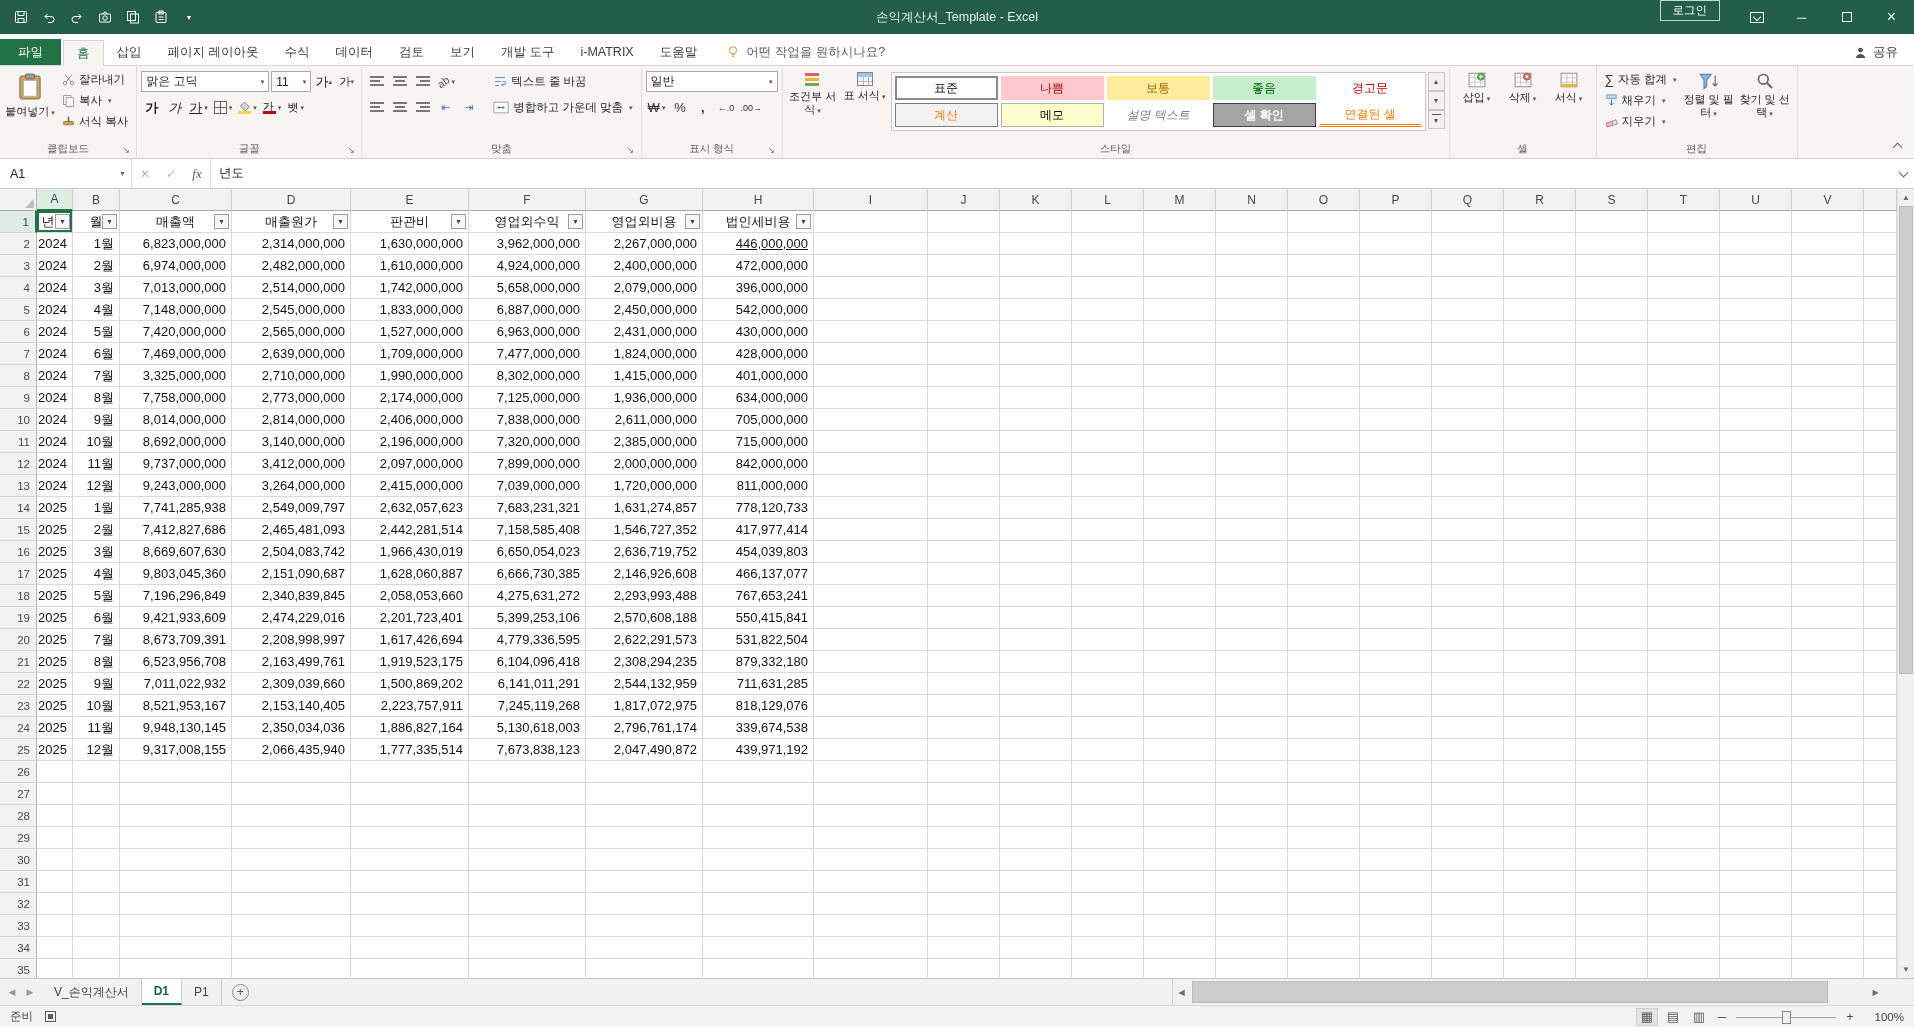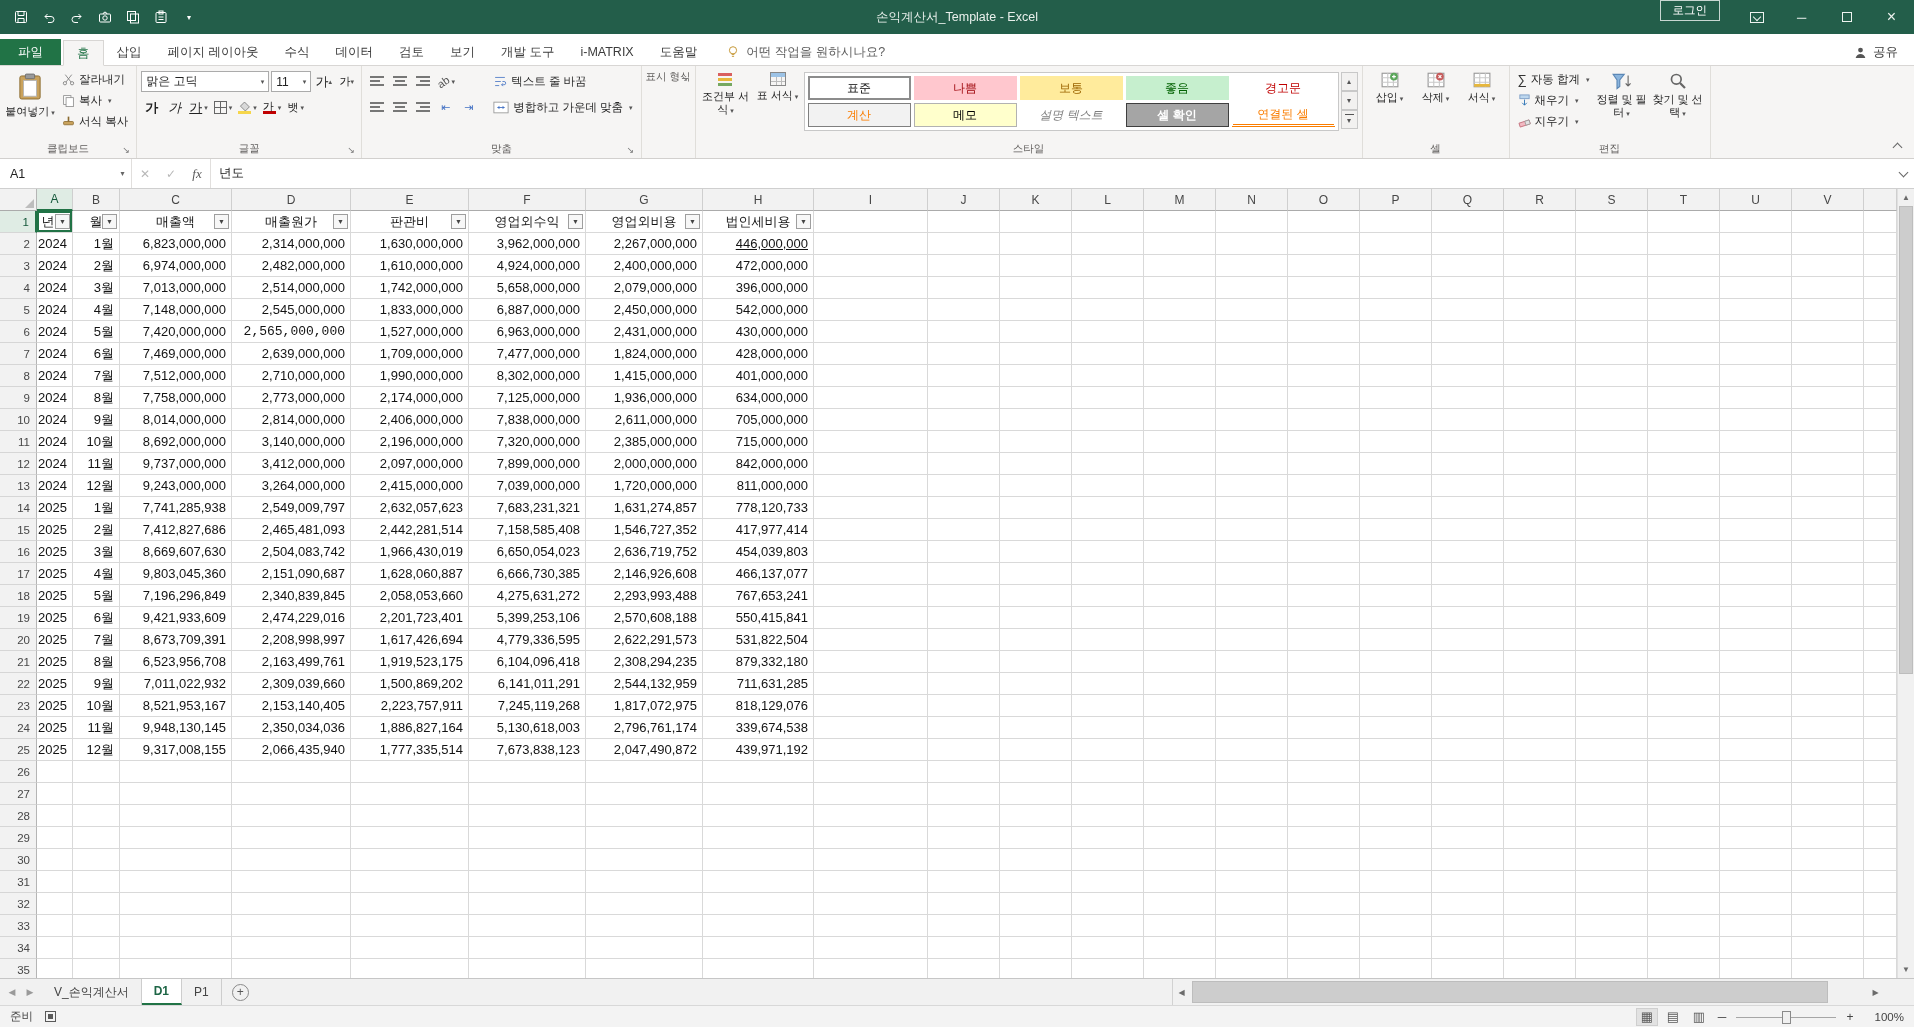--- a/index.html
+++ b/index.html
@@ -389,20 +389,48 @@
               <span>병합하고 가운데 맞춤</span>
                 <span class="caret">▾</span>
             </div>
           </div>
         </div>
       </div>
       <div class="gfoot"><span>맞춤</span><span class="launcher">↘</span></div>
     </div>
 
     <div class="rgroup">
+      <div class="gbody">
+        <div class="fcol">
+          <div class="frow">
+            <div class="combo" style="width:132px">
+                <span class="cval">일반</span>
+                <span class="caret">▾</span>
+              </div>
+          </div>
+          <div class="frow">
+            <div class="iconbtn">
+                <span>₩</span>
+                <span class="caret">▾</span>
+              </div>
+            <div class="iconbtn">
+                <span>%</span>
+              </div>
+            <div class="iconbtn">
+                <span style="font-weight:bold">,</span>
+              </div>
+            <div class="iconbtn" style="font-size:9px">
+                <span>←.0</span>
+              </div>
+            <div class="iconbtn" style="font-size:9px">
+                <span>.00→</span>
+              </div>
+          </div>
+        </div>
+      </div>
       <div class="gfoot"><span>표시 형식</span><span class="launcher">↘</span></div>
     </div>
 
     <div class="rgroup">
       <div class="gbody">
         <div class="bigbtn">
           <span class="i-cond"></span>
           <span class="blabel"><span>조건부 서식</span><span class="caret">▾</span></span>
         </div>
         <div class="bigbtn">
@@ -707,21 +735,21 @@
             <div class="gcell" style="width: 72px;"></div>
             <div class="gcell" style="width: 72px;"></div>
             <div class="gcell" style="width: 72px;"></div>
             <div class="gcell" style="width: 33px;"></div>
           </div>
           <div class="grow">
             <div class="rownum">6</div>
             <div class="gcell" style="width: 36px;">2024</div>
             <div class="gcell" style="width: 47px;">5월</div>
             <div class="gcell" style="width: 112px;">7,420,000,000</div>
-            <div class="gcell" style="width: 119px; font-family: Liberation Mono, monospace;">2,565,000,000</div>
+            <div class="gcell" style="width: 119px;">2,565,000,000</div>
             <div class="gcell" style="width: 118px;">1,527,000,000</div>
             <div class="gcell" style="width: 117px;">6,963,000,000</div>
             <div class="gcell" style="width: 117px;">2,431,000,000</div>
             <div class="gcell" style="width: 111px;">430,000,000</div>
             <div class="gcell" style="width: 114px;"></div>
             <div class="gcell" style="width: 72px;"></div>
             <div class="gcell" style="width: 72px;"></div>
             <div class="gcell" style="width: 72px;"></div>
             <div class="gcell" style="width: 72px;"></div>
             <div class="gcell" style="width: 72px;"></div>
@@ -758,21 +786,21 @@
             <div class="gcell" style="width: 72px;"></div>
             <div class="gcell" style="width: 72px;"></div>
             <div class="gcell" style="width: 72px;"></div>
             <div class="gcell" style="width: 72px;"></div>
             <div class="gcell" style="width: 33px;"></div>
           </div>
           <div class="grow">
             <div class="rownum">8</div>
             <div class="gcell" style="width: 36px;">2024</div>
             <div class="gcell" style="width: 47px;">7월</div>
-            <div class="gcell" style="width: 112px;">7,512,000,000</div>
+            <div class="gcell" style="width: 112px;">3,325,000,000</div>
             <div class="gcell" style="width: 119px;">2,710,000,000</div>
             <div class="gcell" style="width: 118px;">1,990,000,000</div>
             <div class="gcell" style="width: 117px;">8,302,000,000</div>
             <div class="gcell" style="width: 117px;">1,415,000,000</div>
             <div class="gcell" style="width: 111px;">401,000,000</div>
             <div class="gcell" style="width: 114px;"></div>
             <div class="gcell" style="width: 72px;"></div>
             <div class="gcell" style="width: 72px;"></div>
             <div class="gcell" style="width: 72px;"></div>
             <div class="gcell" style="width: 72px;"></div>

